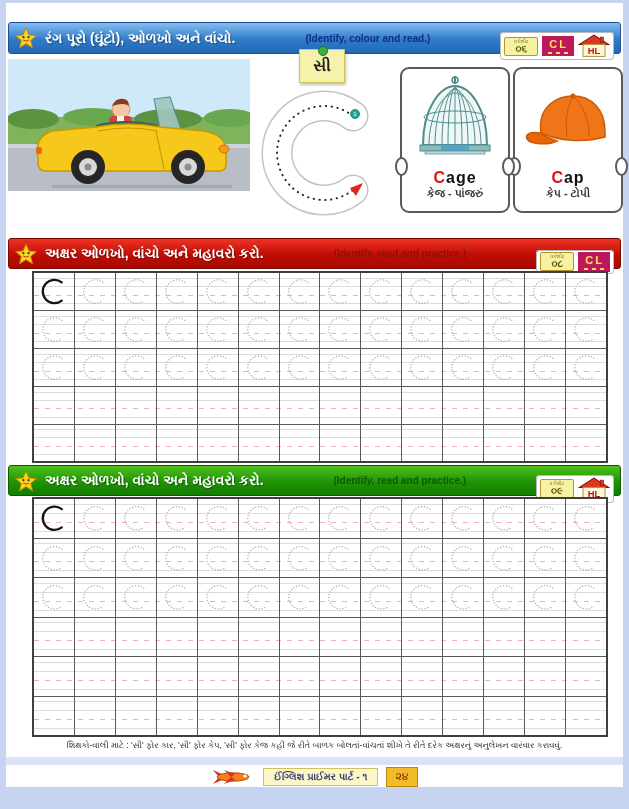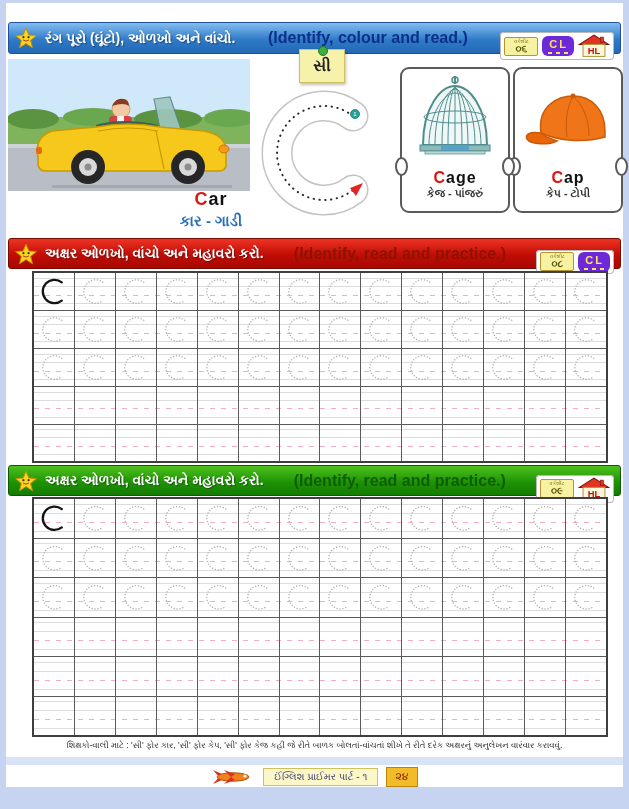--- a/index.html
+++ b/index.html
@@ -7,32 +7,32 @@
           font-family:"Liberation Sans",sans-serif;}
   .page{position:absolute;left:6px;top:3px;width:617px;height:784px;background:#ffffff;}
 
   
   .bar{position:absolute;left:2px;width:613px;height:31px;border-radius:3px;
        display:flex;align-items:center;padding:0 6px;box-sizing:border-box;gap:8px;}
   .bar-blue{top:19px;height:32px;background:linear-gradient(#84bdee,#2f7bc8 55%,#2268b5);border:1px solid #1d4f9c;}
   .bar-red{top:235px;background:linear-gradient(#ee3324,#c00d05 55%,#a80800);border:1px solid #7a0b00;}
   .bar-green{top:462px;background:linear-gradient(#4fc11d,#1e9405 55%,#147c00);border:1px solid #0a5a00;}
   .bar-gu{color:#fff;font-weight:bold;font-size:14px;text-shadow:1px 1px 1px rgba(0,0,0,.4);white-space:nowrap;}
-  .bar-en{font-weight:bold;font-size:16px;margin-left:auto;white-space:nowrap;}
+  .bar-en{font-weight:bold;font-size:10px;margin-left:auto;white-space:nowrap;}
   .bar-blue .bar-en{color:#0d2f8a;}
   .bar-red .bar-en{color:#8f1200;}
   .bar-green .bar-en{color:#0e5d00;}
   .badge-pill{margin-left:auto;display:inline-flex;align-items:center;gap:4px;background:#fff;
               border-radius:4px;padding:2px 4px;box-shadow:inset 0 0 0 1px #b9b9b9;margin-top:16px;}
   .ws-badge{width:32px;background:#f6f2a2;border:1px solid #b5952e;border-radius:2px;text-align:center;
             padding:1px 0;line-height:1;}
   .ws-badge .lbl{font-size:5px;color:#7a6a10;display:block;}
   .ws-badge .num{font-size:10px;font-weight:bold;color:#56560a;display:block;}
-  .cl-badge{position:relative;background:#6d28d9;color:#ffe35a;font-weight:bold;font-size:11px;
-            letter-spacing:2px;border-radius:6px;padding:3px 6px 6px 7px;line-height:1;}
+  .cl-badge{position:relative;background:#be185d;color:#ffe35a;font-weight:bold;font-size:11px;
+            letter-spacing:2px;border-radius:0;padding:3px 6px 6px 7px;line-height:1;}
   .cl-badge .ticks{position:absolute;left:6px;right:6px;bottom:2px;height:2px;
             background:repeating-linear-gradient(90deg,#ffe35a 0 4px,transparent 4px 8px);}
   .hl-badge{position:relative;width:32px;height:24px;}
   .star{width:22px;height:22px;flex:none;}
 
   
   .sticky{position:absolute;left:293px;top:46px;width:44px;height:32px;background:#f7f2ab;
           border:1px solid #cfc25e;box-shadow:1px 2px 3px rgba(0,0,0,.25);z-index:6;
           display:flex;align-items:center;justify-content:center;font-weight:bold;font-size:16px;color:#222;}
   .sticky .pin{position:absolute;top:-4px;left:50%;margin-left:-4px;width:8px;height:8px;border-radius:50%;
@@ -72,21 +72,21 @@
   .trace-cell{flex:1;border-right:1px solid #5a5a5a;position:relative;}
   .trace-cell:last-child{border-right:none;}
   .trace-cell svg{display:block;width:100%;height:100%;}
 
   
   .note{position:absolute;left:10px;top:737px;width:597px;text-align:center;font-size:8.5px;color:#2a2a2a;}
   .sep-band{position:absolute;left:0;top:754px;width:617px;height:8px;background:#d9e3f7;}
   .footer-row{position:absolute;left:0;top:764px;width:617px;height:20px;display:flex;
               align-items:center;justify-content:center;gap:8px;}
   .book-strip{background:#fbf7c8;border:1px solid #cfc25e;padding:2px 10px;font-size:10px;
-              font-weight:normal;color:#3b3b6e;line-height:1.2;}
+              font-weight:bold;color:#3b3b6e;line-height:1.2;}
   .page-no{background:#f2bc28;border:1px solid #b8860b;padding:2px 8px;font-size:11px;
            font-weight:normal;color:#8a1a00;line-height:1.2;}
 </style>
 </head>
 <body>
 
 <div class="screen">
 <div class="page">
 
   <div class="bar bar-blue">
@@ -151,24 +151,20 @@
 
       <circle cx="80" cy="108" r="17" fill="#262626"></circle>
       <circle cx="80" cy="108" r="9" fill="#d9d9d9"></circle>
       <circle cx="80" cy="108" r="3.5" fill="#8d8d8d"></circle>
       <circle cx="180" cy="108" r="17" fill="#262626"></circle>
       <circle cx="180" cy="108" r="9" fill="#d9d9d9"></circle>
       <circle cx="180" cy="108" r="3.5" fill="#8d8d8d"></circle>
       <rect x="44" y="126" width="180" height="3" fill="#9aa0a8" opacity="0.7"></rect>
     </svg>
   </div>
-  <div class="car-captions">
-    <div class="word-en"><span class="init">C</span><span>ar</span></div>
-    <div class="caption-gu">કાર - ગાડી</div>
-  </div>
 
   <div class="bigC">
     <svg viewBox="0 0 147 140" width="147" height="140">
       <path d="M97,35 A47,47 0 1 0 97,109" fill="none" stroke="#c4c4c4" stroke-width="31" stroke-linecap="round"></path>
       <path d="M97,35 A47,47 0 1 0 97,109" fill="none" stroke="#ffffff" stroke-width="28" stroke-linecap="round"></path>
       <path d="M97,35 A47,47 0 1 0 97,109" fill="none" stroke="#2a2a2a" stroke-width="2" stroke-dasharray="0.4 5.4" stroke-linecap="round"></path>
       <circle cx="99" cy="33" r="4.5" fill="#2aa198" stroke="#137a72" stroke-width="0.8"></circle>
       <text x="99" y="35.3" font-size="6" fill="#fff" text-anchor="middle" font-family="Liberation Sans, sans-serif">1</text>
       <polygon points="107,102 94,107 100,115" fill="#e22424"></polygon>
     </svg>

